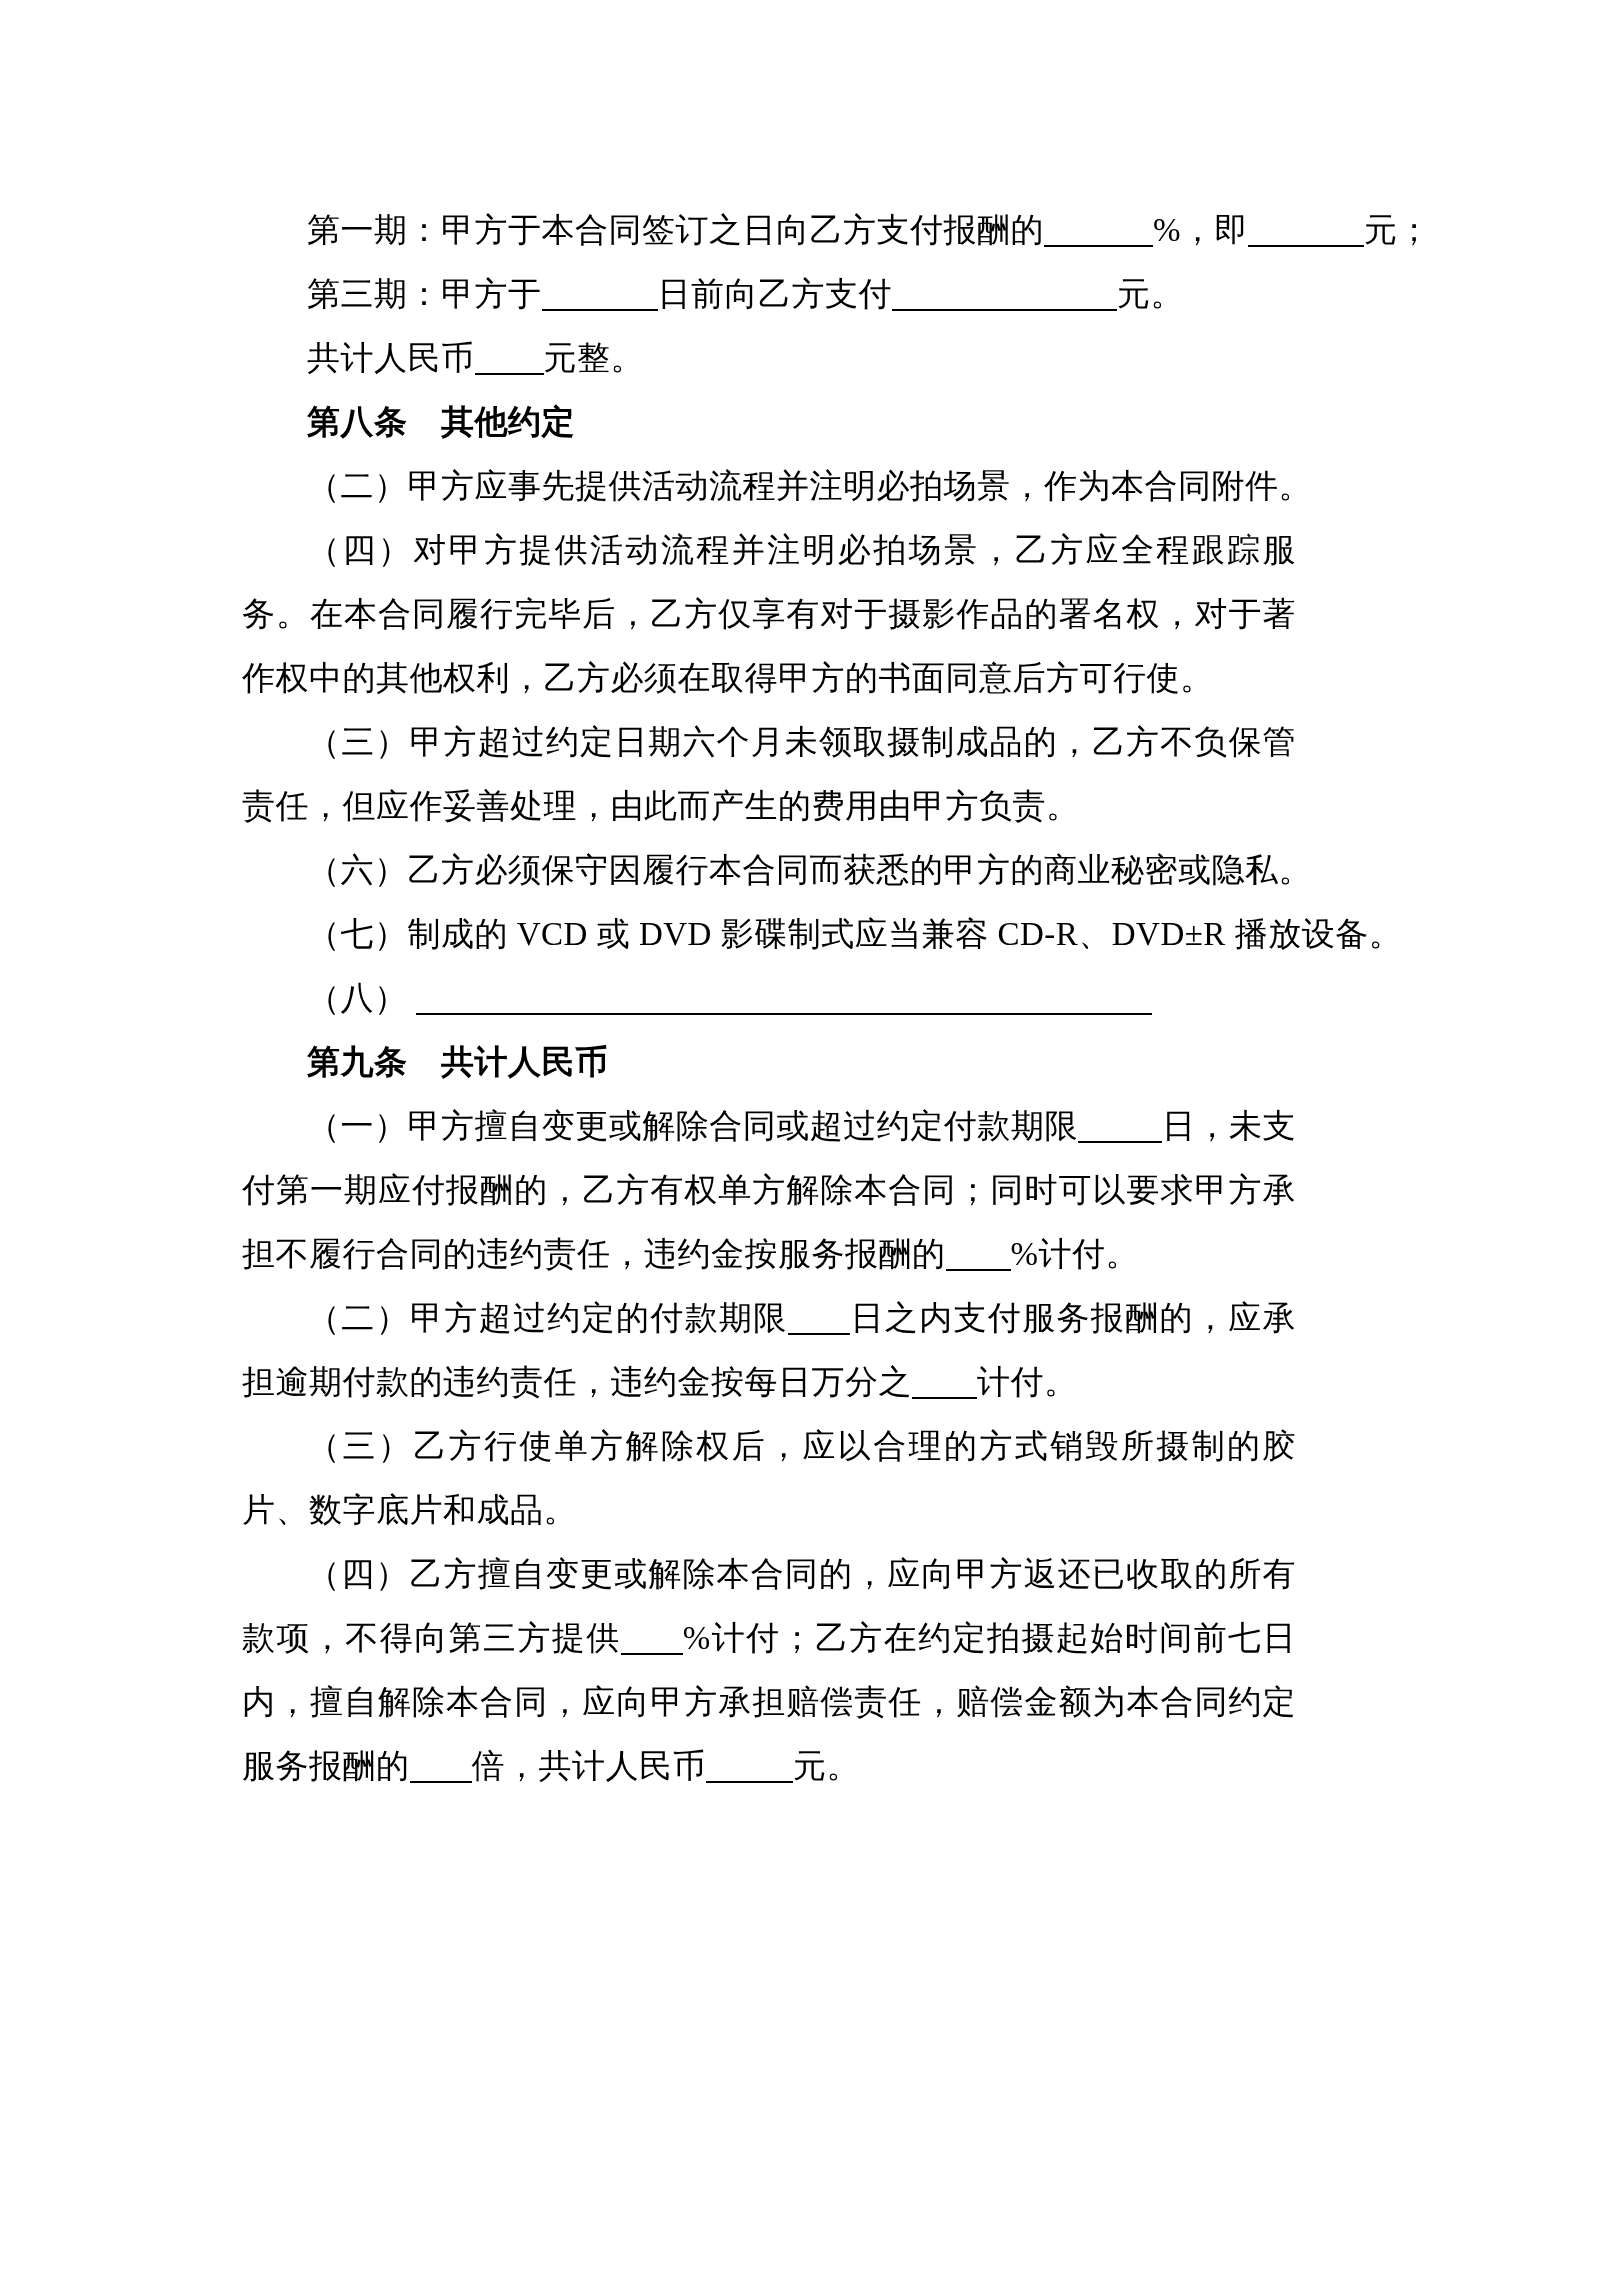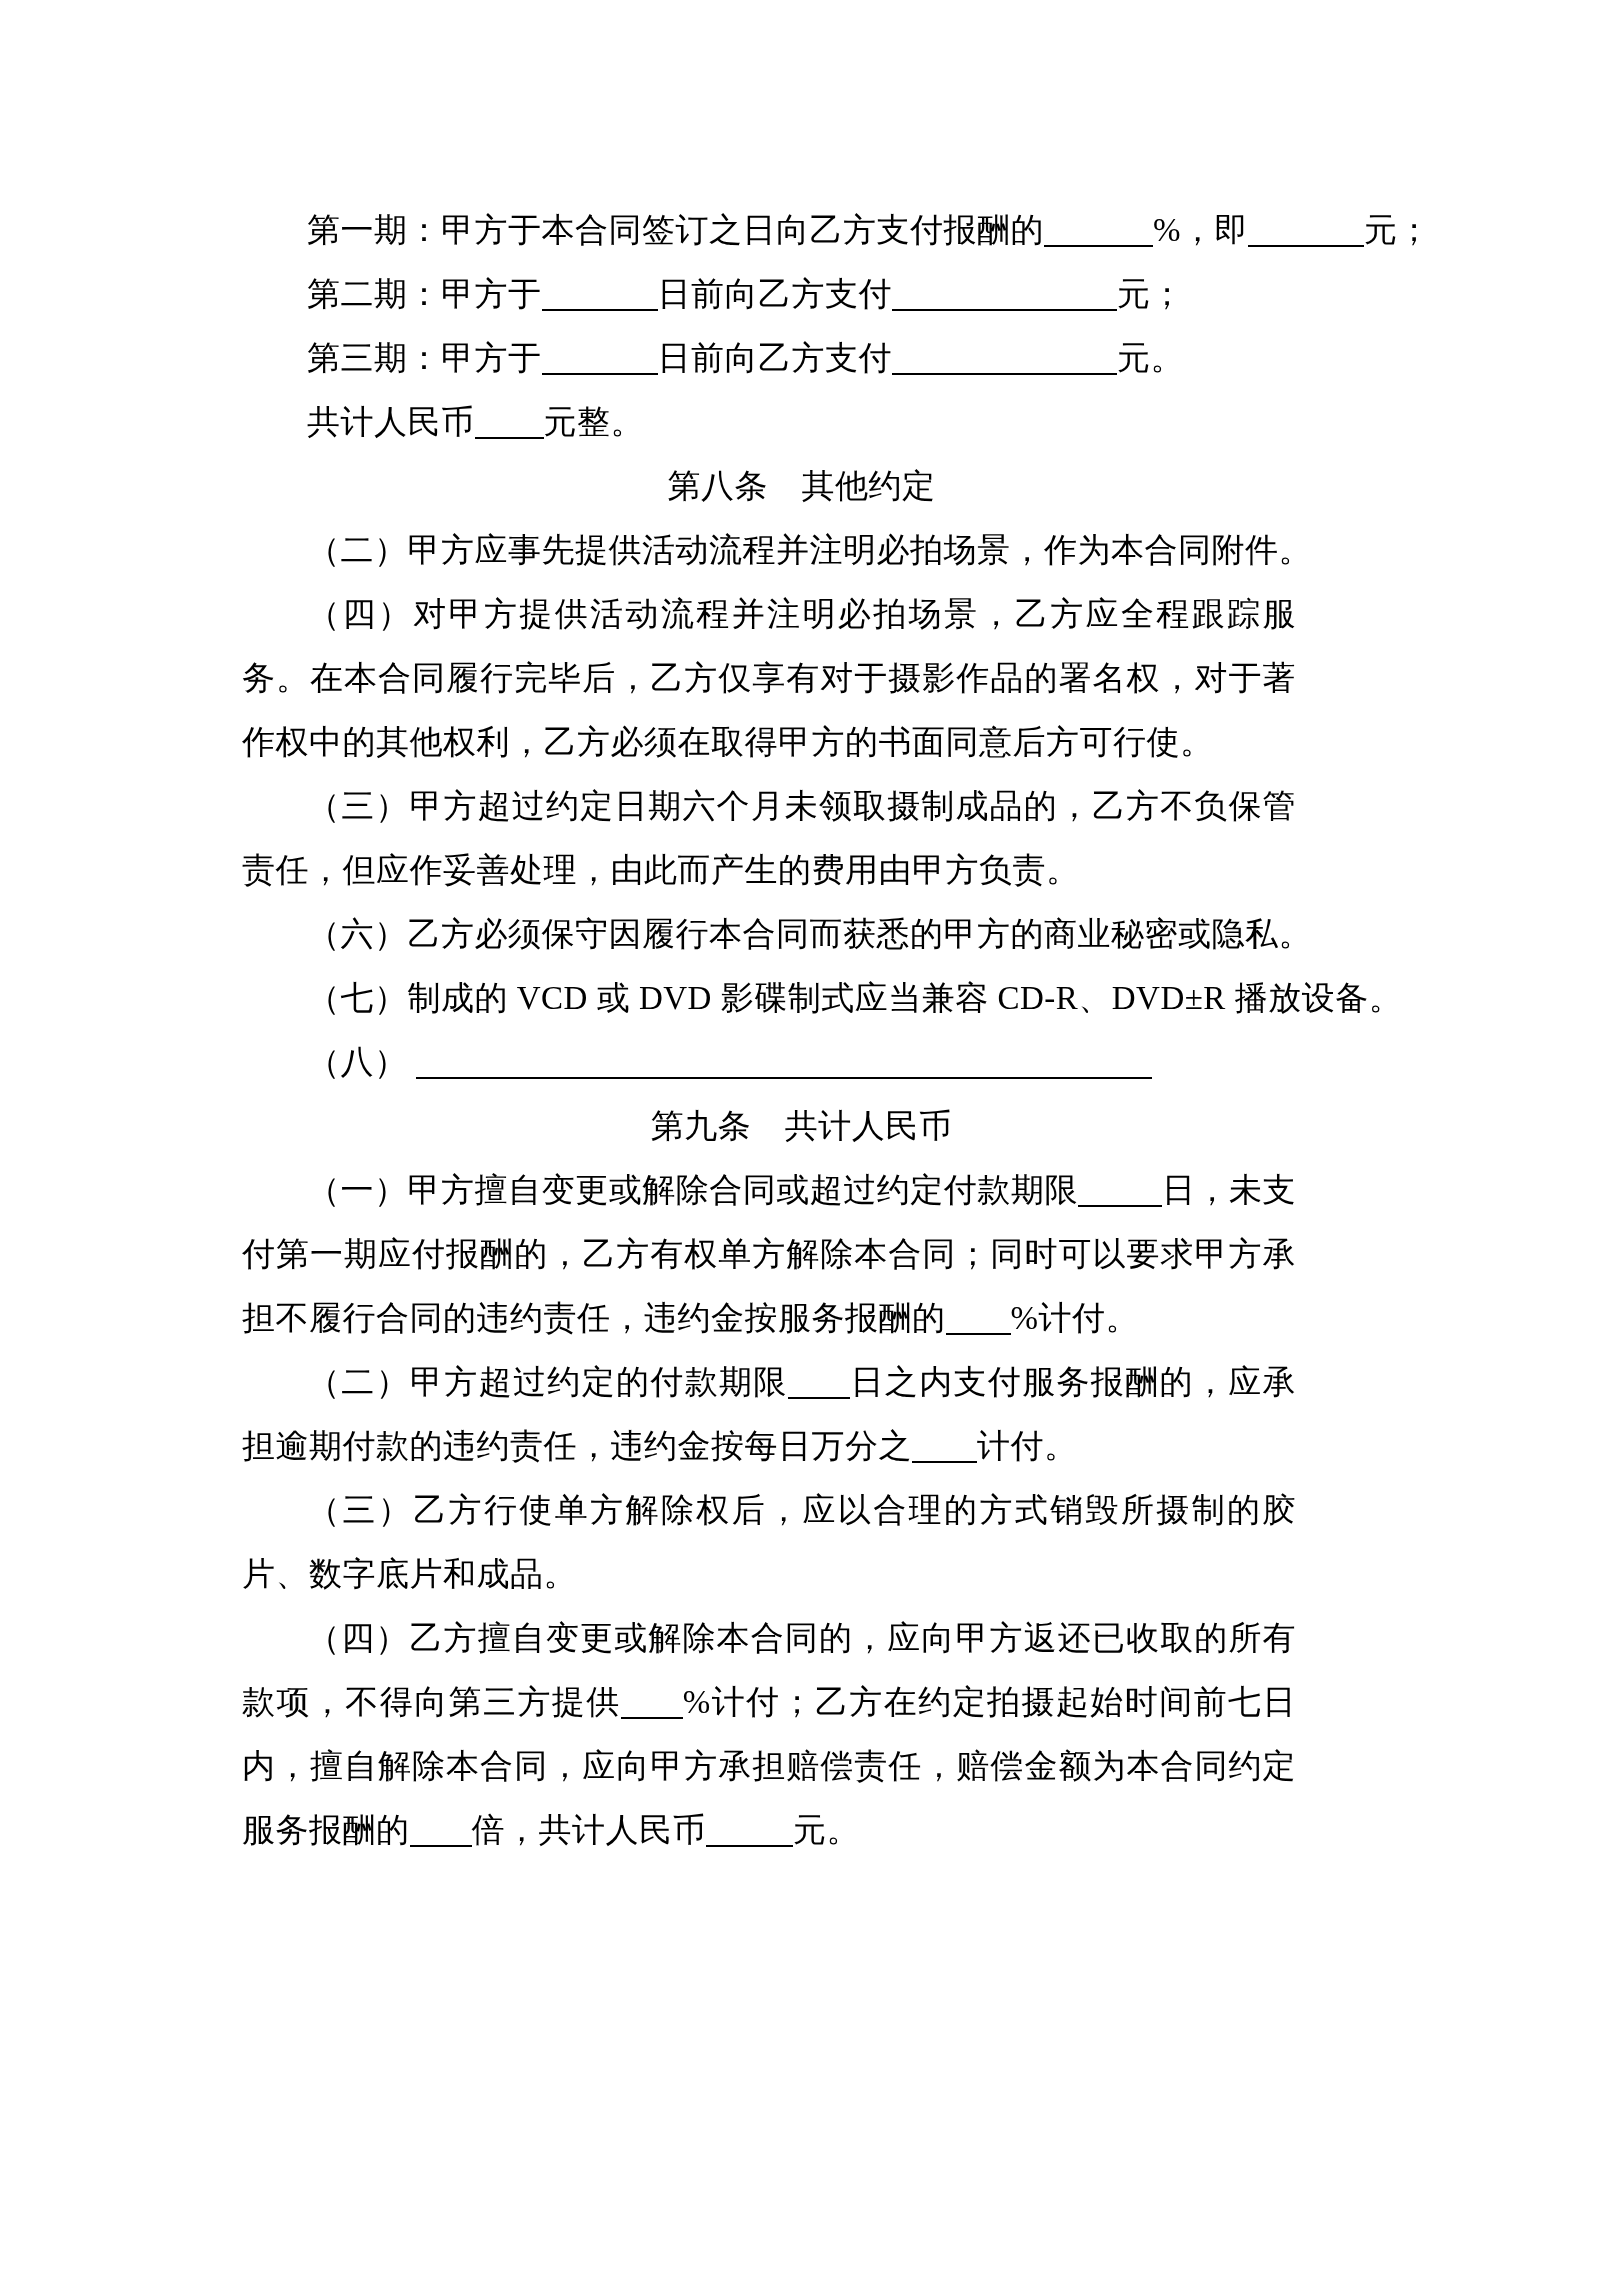--- a/index.html
+++ b/index.html
@@ -29,37 +29,35 @@
     line-height: 64px;
     text-align: justify;
     text-indent: 65px; 
     letter-spacing: 0.5px;
   }
   .para.single {
     white-space: nowrap;
     text-align: left;
   }
   .para.heading {
-    font-weight: normal;
-    text-align: center;
+    font-weight: bold;
   }
   .blank {
     display: inline-block;
     height: 27px;
     border-bottom: 2.7px solid #000000;
     vertical-align: -5.5px;
   }
 </style>
 </head>
 <body>
 
 <div class="page">
   <div id="doc">
       <p class="para single"><span>第一期：甲方于本合同签订之日向乙方支付报酬的</span><span class="blank" style="width: 109px;"></span><span>%，即</span><span class="blank" style="width: 116px;"></span><span>元；</span></p>
-      <p class="para single"><span>第二期：甲方于</span><span class="blank" style="width: 116px;"></span><span>日前向乙方支付</span><span class="blank" style="width: 225px;"></span><span>元；</span></p>
       <p class="para single"><span>第三期：甲方于</span><span class="blank" style="width: 116px;"></span><span>日前向乙方支付</span><span class="blank" style="width: 225px;"></span><span>元。</span></p>
       <p class="para single"><span>共计人民币</span><span class="blank" style="width: 69px;"></span><span>元整。</span></p>
       <p class="para heading single"><span>第八条　其他约定</span></p>
       <p class="para single"><span>（二）甲方应事先提供活动流程并注明必拍场景，作为本合同附件。</span></p>
       <p class="para"><span>（四）对甲方提供活动流程并注明必拍场景，乙方应全程跟踪服务。在本合同履行完毕后，乙方仅享有对于摄影作品的署名权，对于著作权中的其他权利，乙方必须在取得甲方的书面同意后方可行使。</span></p>
       <p class="para"><span>（三）甲方超过约定日期六个月未领取摄制成品的，乙方不负保管责任，但应作妥善处理，由此而产生的费用由甲方负责。</span></p>
       <p class="para single"><span>（六）乙方必须保守因履行本合同而获悉的甲方的商业秘密或隐私。</span></p>
       <p class="para single"><span>（七）制成的 VCD 或 DVD 影碟制式应当兼容 CD-R、DVD±R 播放设备。</span></p>
       <p class="para single"><span>（八） </span><span class="blank" style="width: 736px;"></span></p>
       <p class="para heading single"><span>第九条　共计人民币</span></p>

